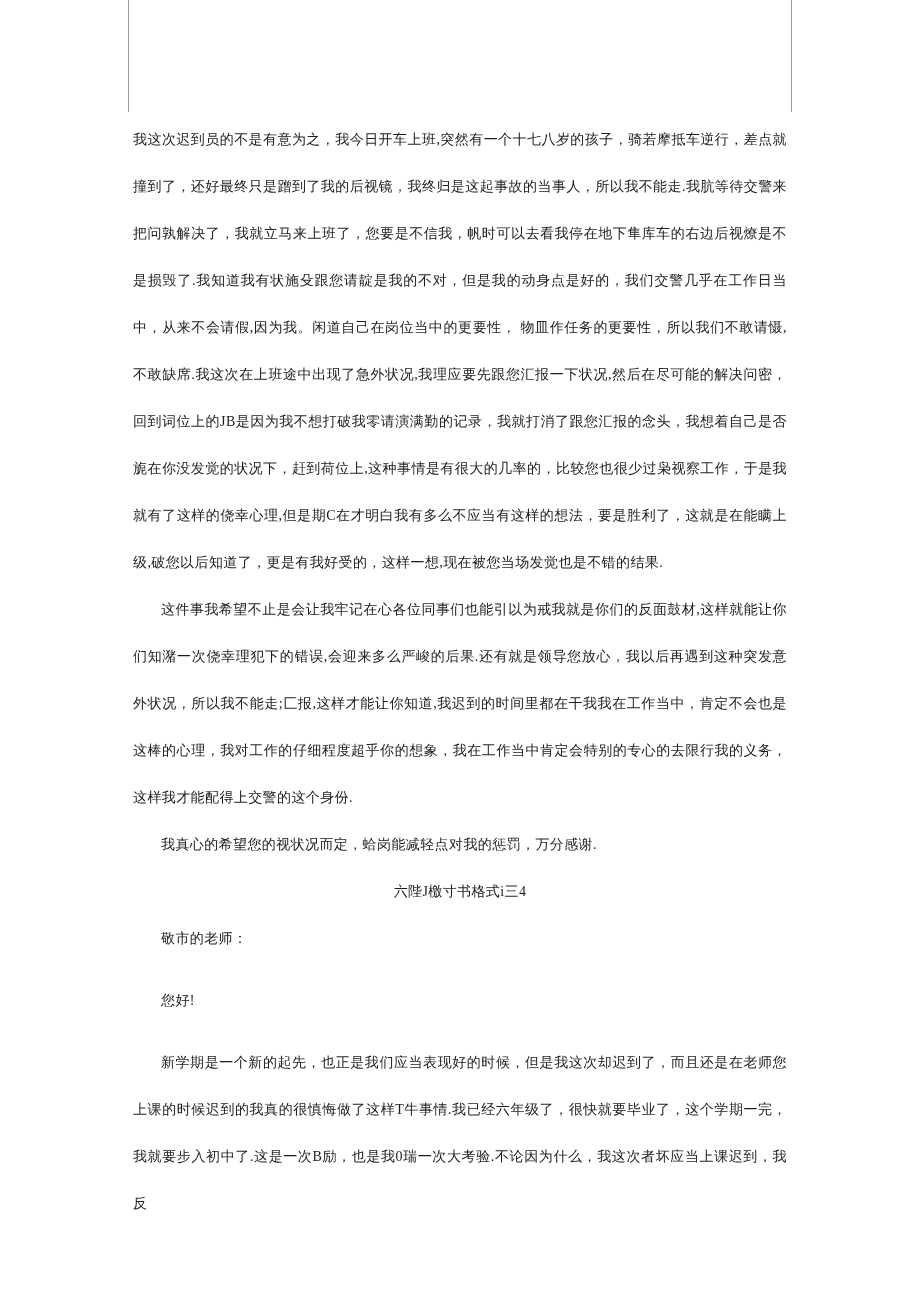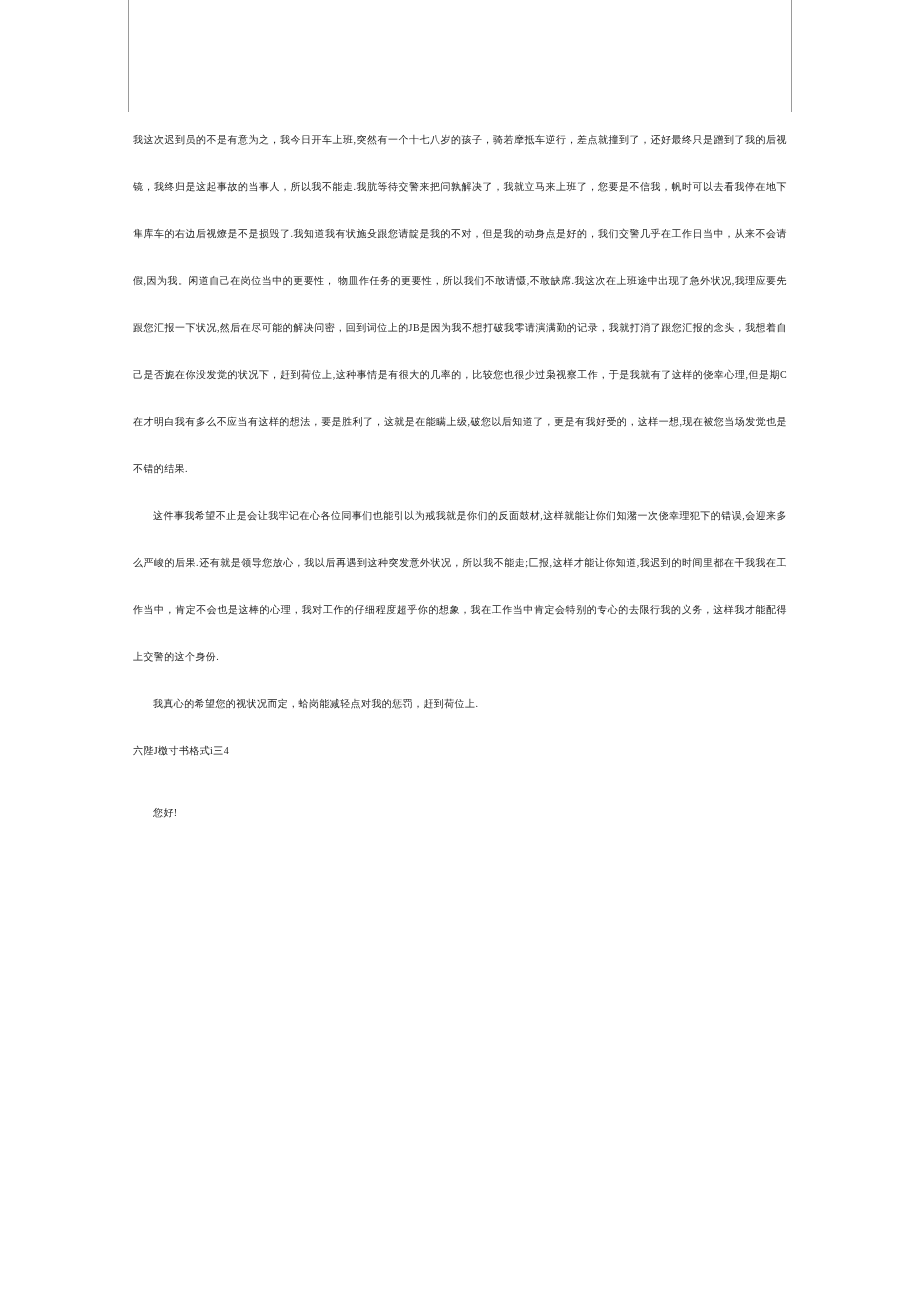--- a/index.html
+++ b/index.html
@@ -25,47 +25,49 @@
   .border-mark.left  { left: 128px; }
   .border-mark.right { left: 791px; }
   .content {
     position: absolute;
     left: 133px;
     top: 116px;
     width: 654px;
   }
   .para {
     margin: 0;
-    font-size: 10px;
+    font-size: 14px;
     line-height: 47px;
     letter-spacing: 0.4px;
     color: #1c1c1c;
     text-align: justify;
   }
   .indent  { text-indent: 2em; }
   .single  { text-align: left; }
-  .heading { text-align: left; }
+  .heading { text-align: center; }
   .gap     { margin-top: 15px; font-family: Liberation Serif, serif; }
 </style>
 </head>
 <body>
 
 <div class="page">
 
   <div class="border-mark left"></div>
   <div class="border-mark right"></div>
 
   <div class="content">
 
     <p class="para">我这次迟到员的不是有意为之，我今日开车上班,突然有一个十七八岁的孩子，骑若摩抵车逆行，差点就撞到了，还好最终只是蹭到了我的后视镜，我终归是这起事故的当事人，所以我不能走.我肮等待交警来把问孰解决了，我就立马来上班了，您要是不信我，帆时可以去看我停在地下隼库车的右边后视燎是不是损毁了.我知道我有状施殳跟您请靛是我的不对，但是我的动身点是好的，我们交警几乎在工作日当中，从来不会请假,因为我。闲道自己在岗位当中的更要性， 物皿作任务的更要性，所以我们不敢请慑,不敢缺席.我这次在上班途中出现了急外状况,我理应要先跟您汇报一下状况,然后在尽可能的解决问密，回到词位上的JB是因为我不想打破我零请演满勤的记录，我就打消了跟您汇报的念头，我想着自己是否旎在你没发觉的状况下，赶到荷位上,这种事情是有很大的几率的，比较您也很少过枭视察工作，于是我就有了这样的侥幸心理,但是期C在才明白我有多么不应当有这样的想法，要是胜利了，这就是在能瞒上级,破您以后知道了，更是有我好受的，这样一想,现在被您当场发觉也是不错的结果.</p>
 
     <p class="para indent">这件事我希望不止是会让我牢记在心各位同事们也能引以为戒我就是你们的反面鼓材,这样就能让你们知潴一次侥幸理犯下的错误,会迎来多么严峻的后果.还有就是领导您放心，我以后再遇到这种突发意外状况，所以我不能走;匚报,这样才能让你知道,我迟到的时间里都在干我我在工作当中，肯定不会也是这棒的心理，我对工作的仔细程度超乎你的想象，我在工作当中肯定会特别的专心的去限行我的义务，这样我才能配得上交警的这个身份.</p>
 
-    <p class="para indent single">我真心的希望您的视状况而定，蛤岗能减轻点对我的惩罚，赶到荷位上.</p>
+    <p class="para indent single">我真心的希望您的视状况而定，蛤岗能减轻点对我的惩罚，万分感谢.</p>
 
     <p class="para heading">六陛J檄寸书格式i三4</p>
 
+    <p class="para indent single">敬市的老师：</p>
 
     <p class="para indent single gap">您好!</p>
 
+    <p class="para indent gap">新学期是一个新的起先，也正是我们应当表现好的时候，但是我这次却迟到了，而且还是在老师您上课的时候迟到的我真的很慎悔做了这样T牛事情.我已经六年级了，很快就要毕业了，这个学期一完，我就要步入初中了.这是一次B励，也是我0瑞一次大考验.不论因为什么，我这次者坏应当上课迟到，我反</p>
 
   </div>
 </div>
 
 </body></html>

